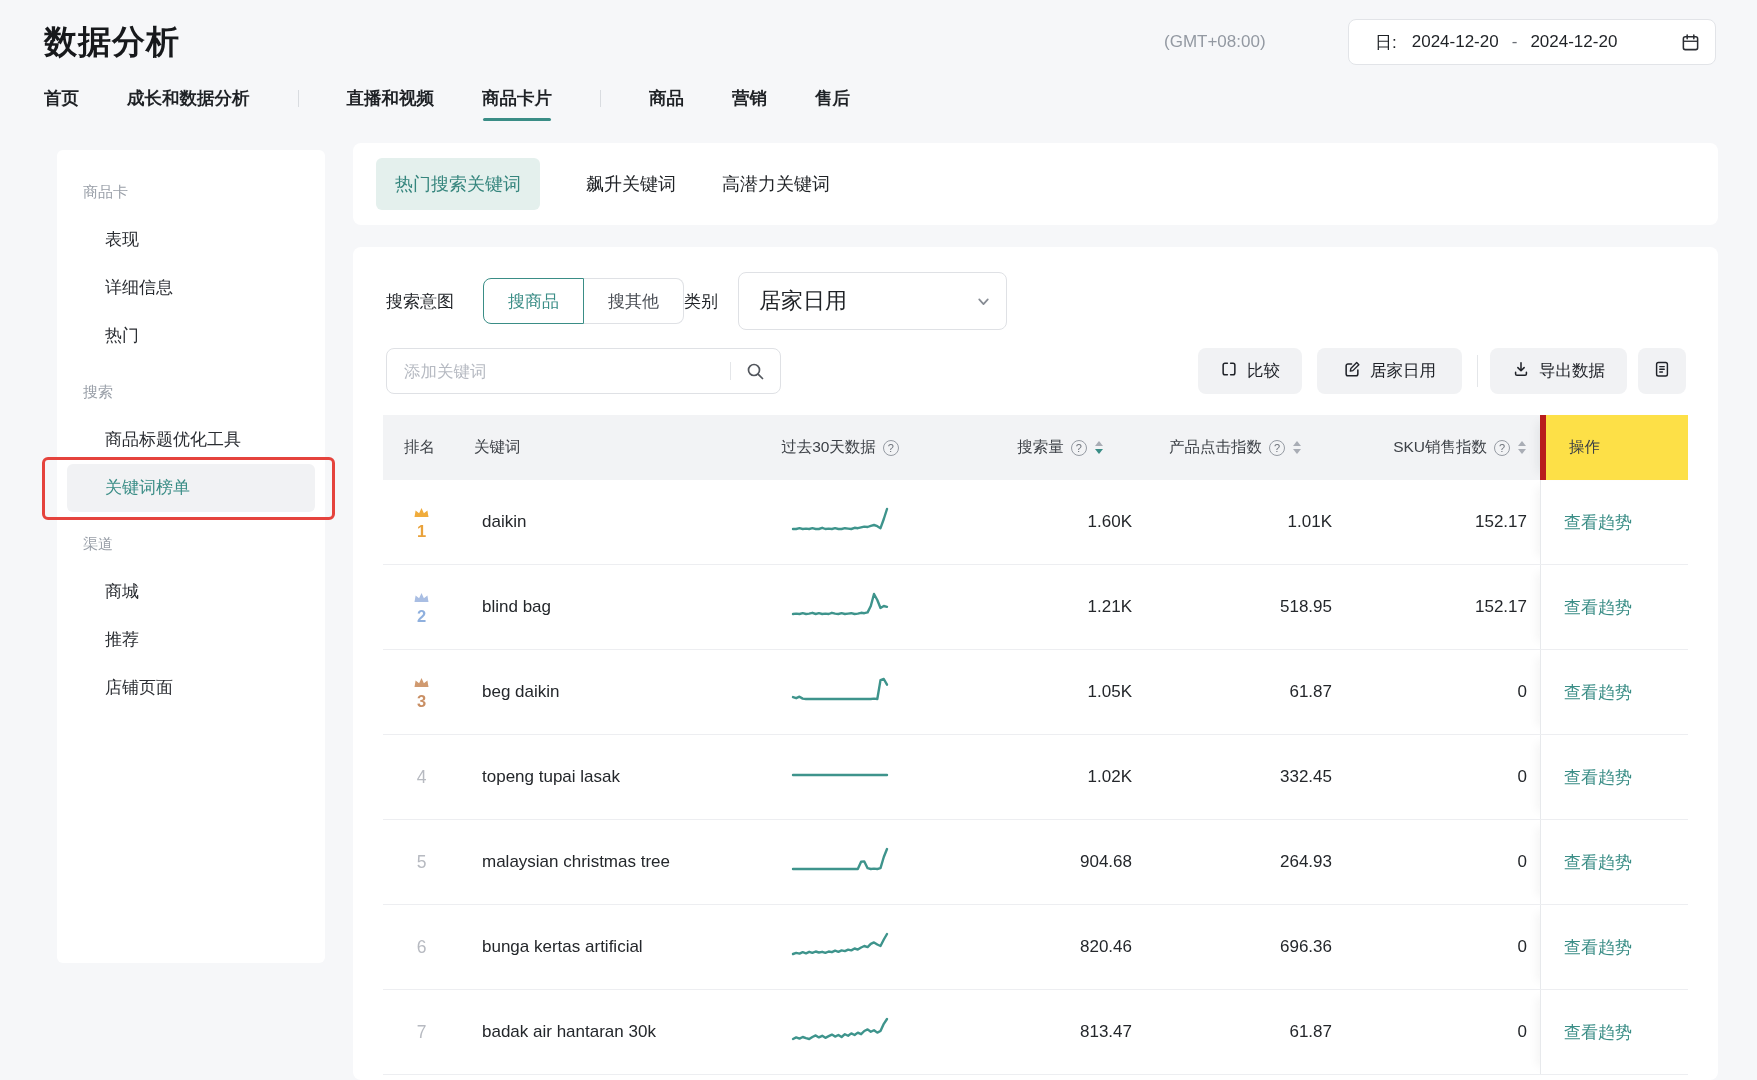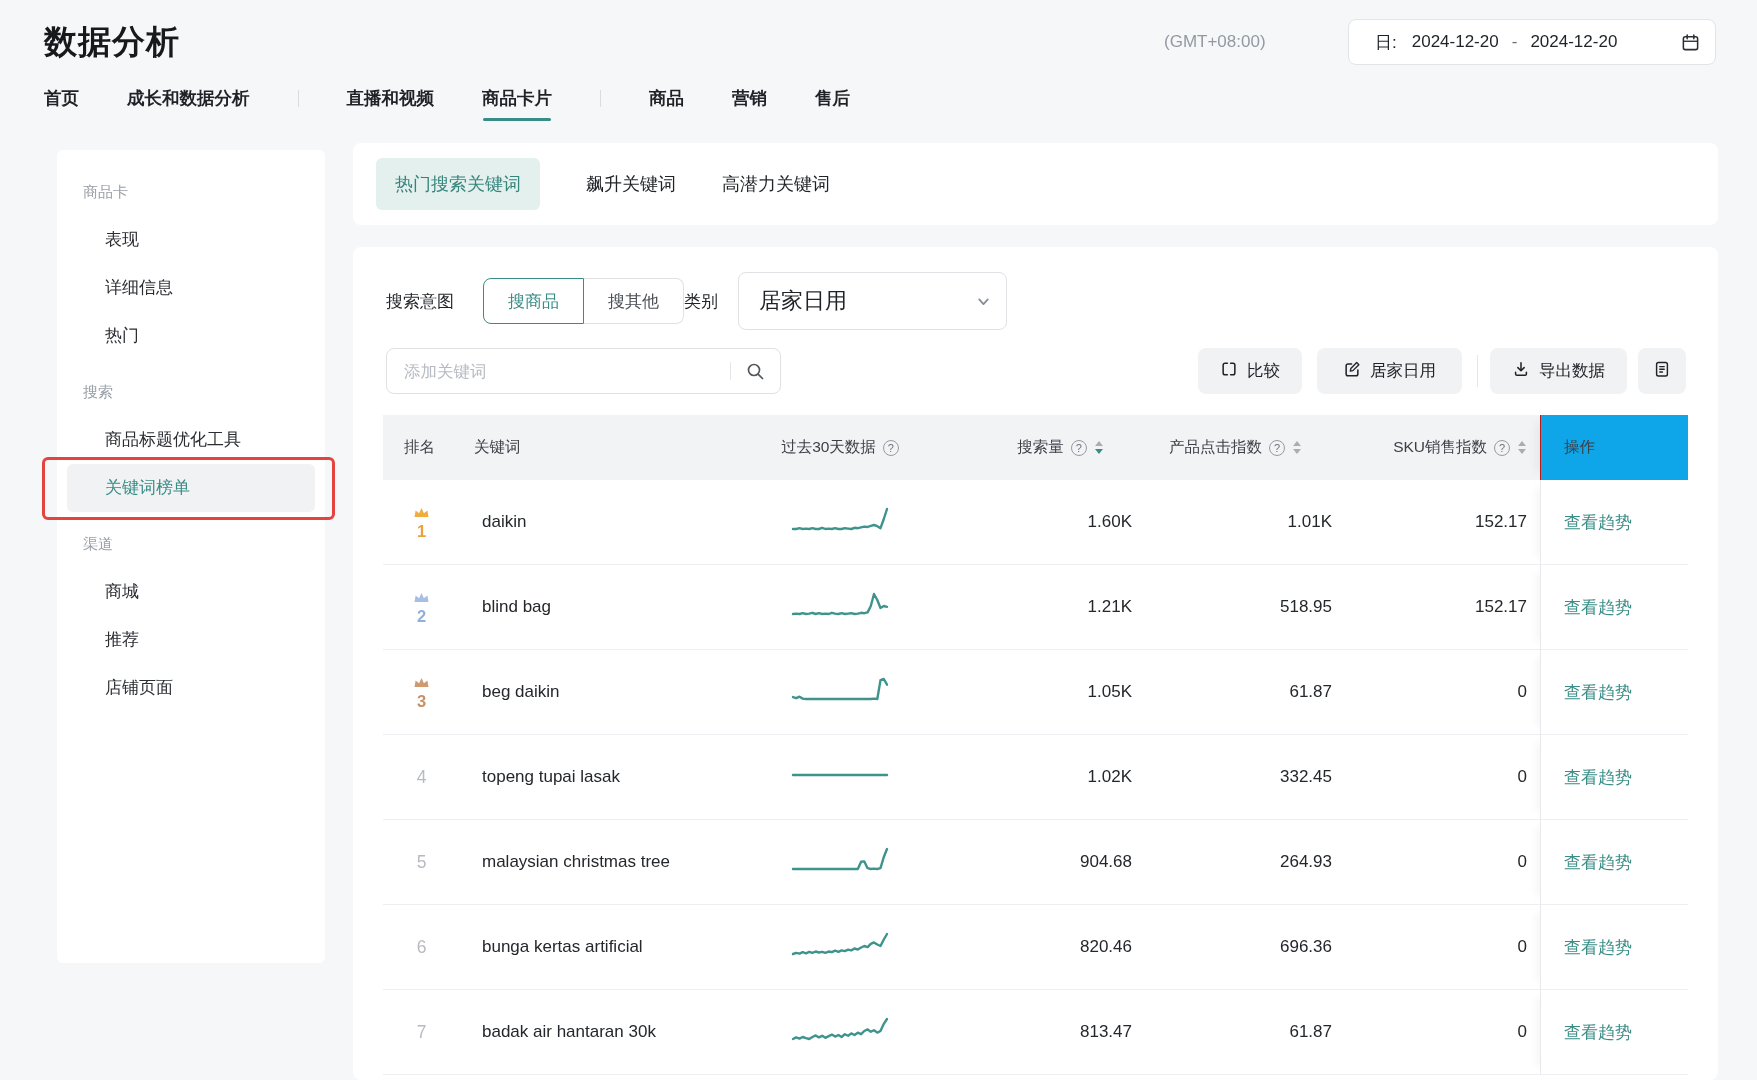--- a/index.html
+++ b/index.html
@@ -71,21 +71,21 @@
 
   
   .table{position:absolute;left:30px;top:168px;width:1305px;}
   .tgrid{display:grid;grid-template-columns:77px 230px 300px 150px 200px 200px 148px;}
   .th{background:#F2F3F5;height:65px;display:flex;align-items:center;font-size:15.5px;color:#3C4046;box-sizing:border-box;}
   .th.c0{padding-left:21px;}
   .th.c1{padding-left:14px;}
   .th.c2{justify-content:center;}
   .th.c3,.th.c4{justify-content:center;padding-right:10px;}
   .th.c5{justify-content:flex-end;padding-right:14px;}
-  .th.c6{padding-left:23px;background:#0ea5e9;border-left:1px solid #b91c1c;box-shadow:-10px 0 10px -8px rgba(30,34,40,.08);}
+  .th.c6{padding-left:23px;background:#fde047;border-left:6px solid #b91c1c;box-shadow:-10px 0 10px -8px rgba(30,34,40,.08);}
   .trow{height:84px;border-bottom:1px solid #EDEEF1;background:#fff;}
   .td{display:flex;align-items:center;font-size:17px;color:#24272B;box-sizing:border-box;}
   .td.c0{justify-content:center;}
   .td.c1{padding-left:22px;}
   .td.c2{justify-content:center;}
   .td.c3,.td.c4{justify-content:flex-end;padding-right:8px;}
   .td.c5{justify-content:flex-end;padding-right:13px;}
   .td.c6{border-left:1px solid #E7E9EC;box-shadow:-10px 0 10px -8px rgba(30,34,40,.06);padding-left:23px;}
   .rankbox{display:flex;flex-direction:column;align-items:center;line-height:1;gap:2px;}
   .rank-num{font-size:16.5px;font-weight:700;}

